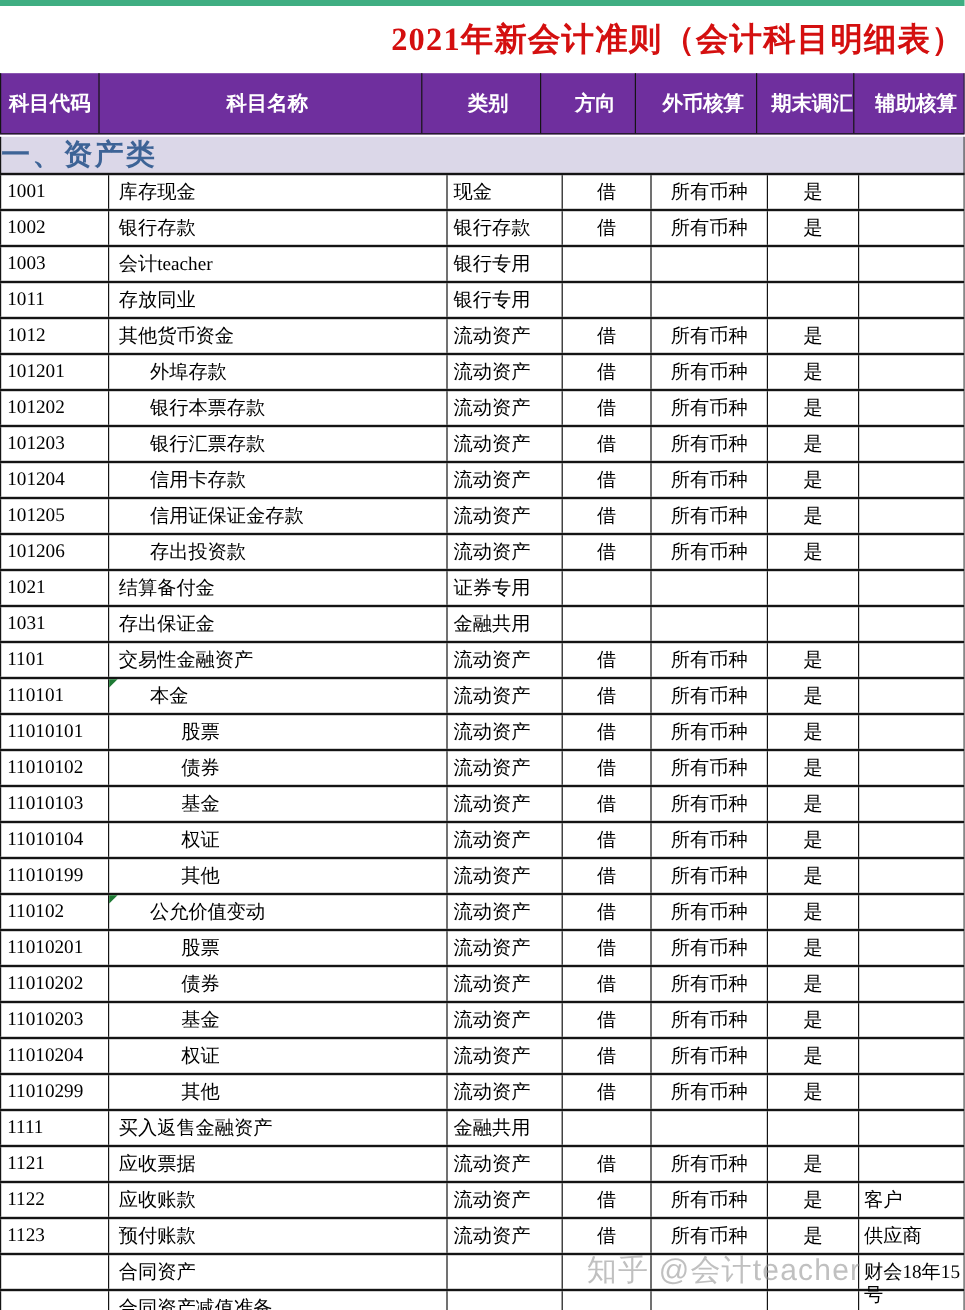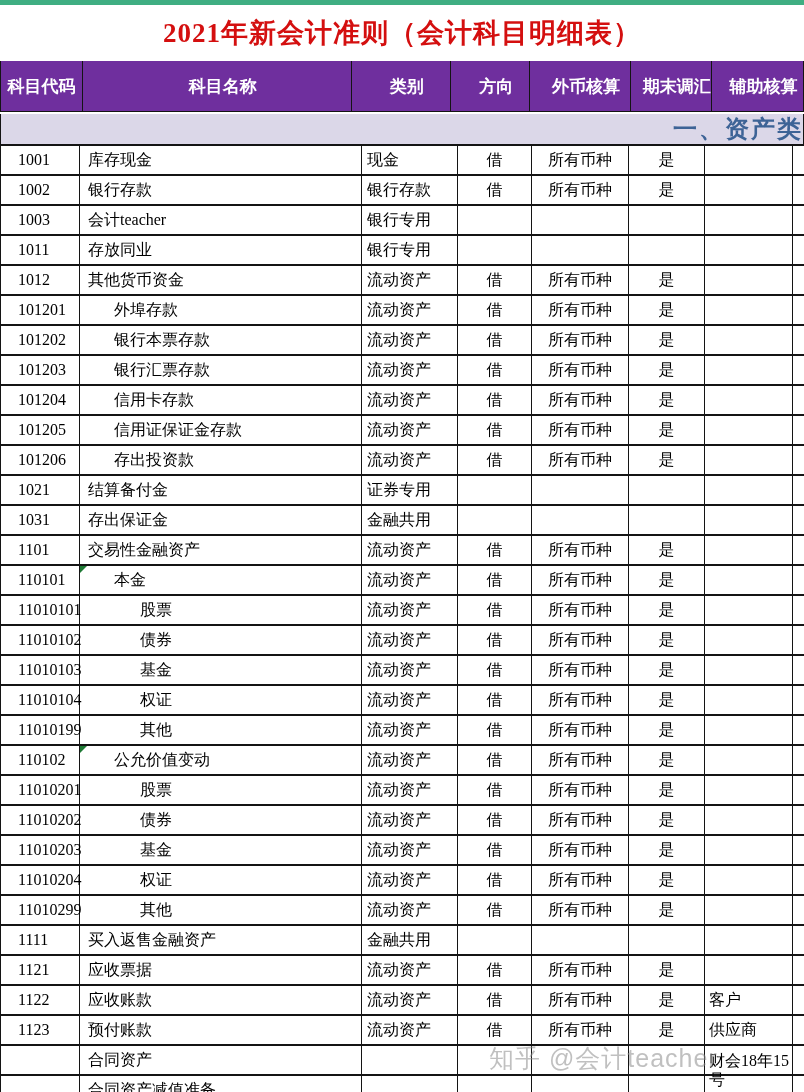--- a/index.html
+++ b/index.html
@@ -2,51 +2,51 @@
 <html><head>
 <meta charset="utf-8">
 <style>
   * { margin:0; padding:0; }
   html,body { background:#fff; }
   .page {
     position:relative; width:804px; height:1092px; overflow:hidden;
     background:#fff; font-family:"Liberation Sans", sans-serif;
   }
   .green-bar { height:5px; background:#3FAE82; }
-  .title-band { height:56px; display:flex; align-items:center; justify-content:center; }
+  .title-band { height:56px; display:flex; align-items:center; justify-content:flex-end; }
   .title {
     color:#D40F0F; font-size:27px; font-weight:bold; letter-spacing:1px;
     font-family:"Liberation Serif","DejaVu Serif",serif;
   }
   .header-row {
     display:flex; height:51px; background:#6F2F9E;
     border-bottom:1px solid #141414; box-sizing:border-box;gap:12px;
   }
   .hcell {
     box-sizing:border-box; border-right:1px solid #141414;
     color:#fff; font-weight:bold; font-size:17px;
     display:flex; align-items:center; justify-content:center;
   }
   .hcell:first-child { border-left:1px solid #141414; }
   .section-row {
     margin-top:2px; height:32px; background:#DBD7E8;
     box-sizing:border-box; border-bottom:2px solid #141414;
     border-left:1px solid #141414; border-right:1px solid #141414;
-    display:flex; align-items:center; justify-content:flex-end;
+    display:flex; align-items:center; justify-content:flex-start;
   }
   .section-title { color:#3D6396; font-size:24px; font-weight:bold; letter-spacing:2px; }
   .trow { display:flex; height:30px; box-sizing:border-box; border-bottom:2px solid #141414; }
   .cell {
     box-sizing:border-box; border-right:1px solid #141414; position:relative;
     font-size:16px; color:#000; overflow:visible;
     font-family:"Liberation Serif","DejaVu Serif",serif;
     display:flex; align-items:center; white-space:nowrap;
   }
   .cell.first { border-left:1px solid #141414; }
-  .c0 { width:80px;  padding-left:17px; }
+  .c0 { width:91px;  padding-left:5px; }
   .c1 { width:282px; padding-left:8px; }
   .c2 { width:96px;  padding-left:5px; }
   .c3 { width:74px;  justify-content:center; }
   .c4 { width:97px;  justify-content:center; }
   .c5 { width:76px;  justify-content:center; }
   .c6 { width:88px;  padding-left:4px; }
   .indent1 { padding-left:34px; }
   .indent2 { padding-left:60px; }
   .marker {
     position:absolute; top:0; left:0; width:0; height:0;

